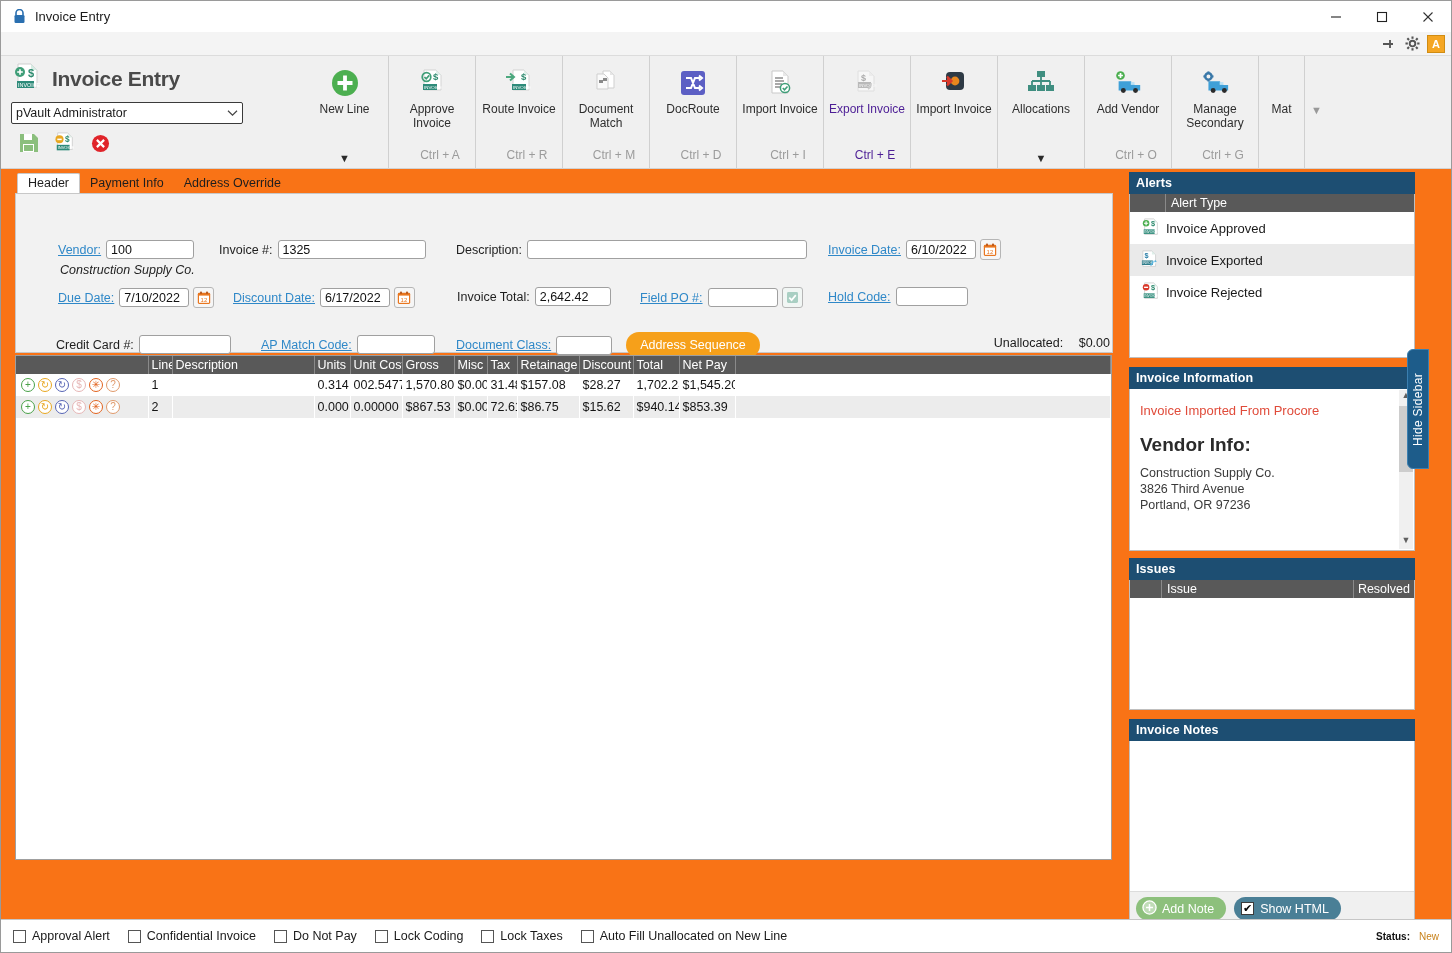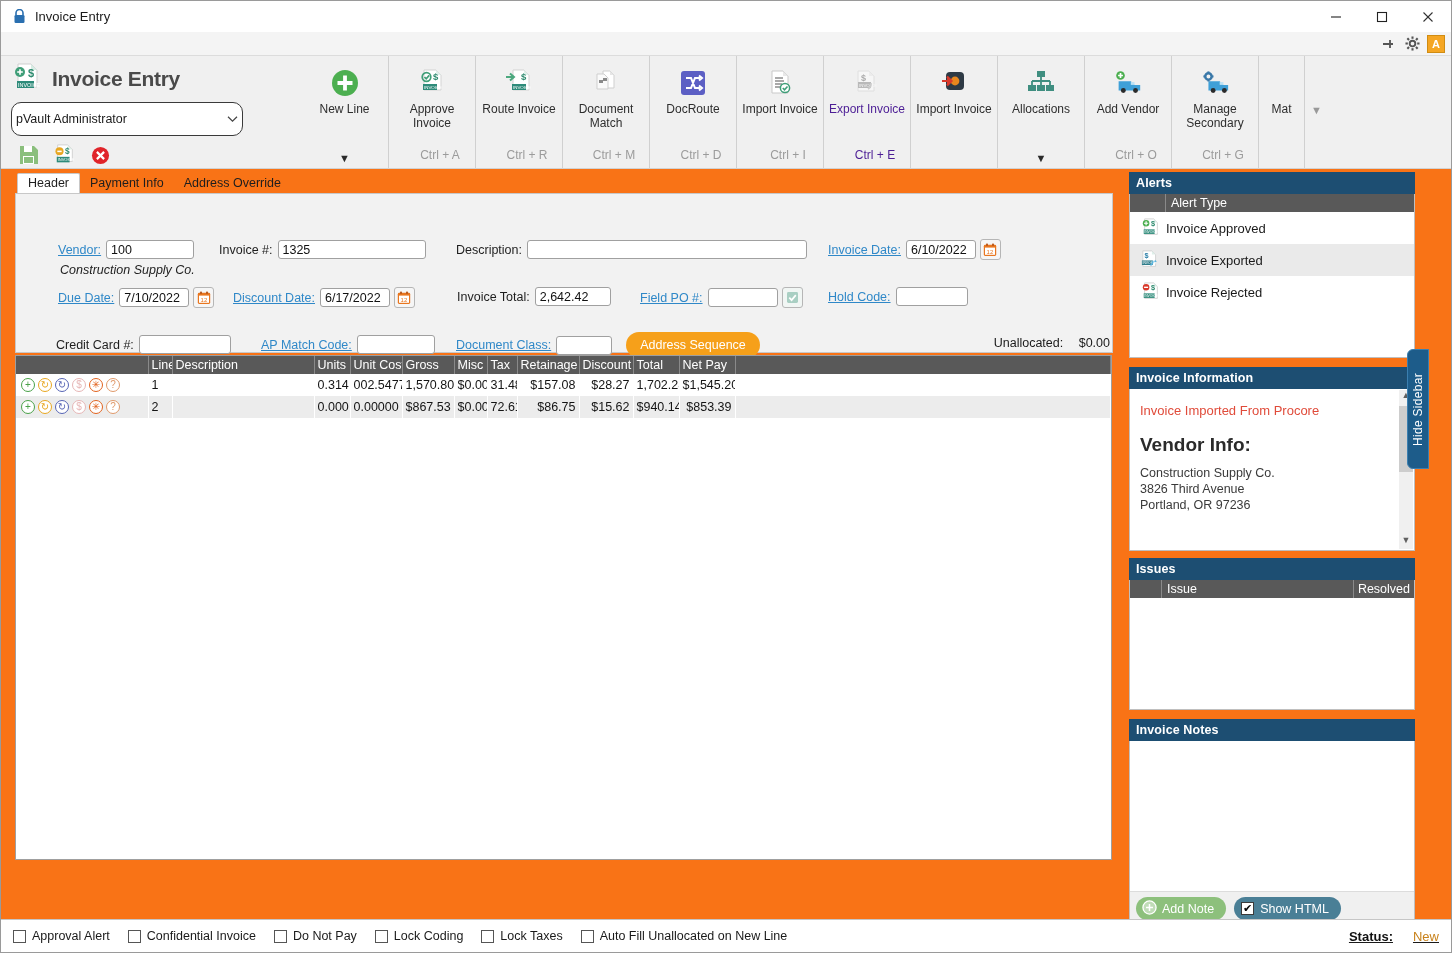--- a/index.html
+++ b/index.html
@@ -37,22 +37,22 @@
   
   .ribbon {
     height:113px; background:#f0f0f0; display:flex; align-items:stretch;
     border-bottom:1px solid #d2d2d2; position:relative;
   }
   .brand { width:300px; padding:6px 10px 0 10px; position:relative; }
   .brand-top { display:flex; align-items:center; gap:9px; }
   .brand-title { font-size:21px; font-weight:bold; color:#4a4a4a; letter-spacing:-0.3px; }
   .brand-select {
     margin-top:7px; width:232px; height:21px; background:#fff;
-    border:1px solid #3a3a3a; border-radius:10px; display:flex; align-items:center;
-    padding:16px 4px; font-size:12.5px; position:relative;
+    border:1px solid #3a3a3a; border-radius:2px; display:flex; align-items:center;
+    padding:10px 4px; font-size:12.5px; position:relative;
   }
   .brand-select .cv { flex:1; }
   .brand-icons { margin-top:8px; display:flex; gap:14px; align-items:center; padding-left:8px; }
 
   .rgroups { flex:1; display:flex; align-items:stretch; }
   .rbtn {
     width:87px; position:relative; display:flex; flex-direction:column;
     align-items:center; padding-top:10px; text-align:center;
     border-left:1px solid #d0d0d0;
   }
@@ -111,21 +111,21 @@
   table.grid thead th {
     background:#595959; color:#fff; font-weight:normal; text-align:left;
     height:18px; padding:0 3px; border-right:1px solid #8a8a8a;
     overflow:hidden; white-space:nowrap; font-size:12.5px;
   }
   table.grid tbody td {
     height:22px; padding:0 3px; border-right:1px solid transparent;
     white-space:nowrap; overflow:hidden; text-overflow:clip; color:#141414;
   }
   table.grid tbody tr.alt td { background:#ececec; }
-  td.num { text-align:right; }
+  td.num { text-align:left; }
   td.icons { padding:0; }
   .icobar { display:flex; align-items:center; gap:3px; padding-left:2px; }
   .cir { width:14px; height:14px; border-radius:50%; display:inline-flex; align-items:center; justify-content:center; font-size:10px; line-height:1; color:#fff; }
 
   
   .sidebar { width:302px; padding:3px 0 0 0; position:relative; }
   .panel { margin:0 14px 0 2px; }
   .phead {
     background:#1d4e72; color:#fff; font-weight:bold; font-size:12.5px;
     padding:4px 7px; letter-spacing:0.1px;
@@ -160,21 +160,21 @@
   }
   .hide-sidebar span { writing-mode:vertical-rl; transform:rotate(180deg); letter-spacing:0.3px; }
 
   
   .statusbar {
     position:absolute; left:0; right:0; bottom:0; height:33px; background:#fff;
     border-top:1px solid #c6c6c6; display:flex; align-items:center; padding:0 12px;
   }
   .scheck { display:flex; align-items:center; gap:6px; margin-right:18px; font-size:12.5px; color:#1a1a1a; }
   .sbox { width:13px; height:13px; border:1px solid #555; background:#fff; }
-  .status-right { margin-left:auto; display:flex; gap:20px; font-size:13px;text-decoration:underline; }
+  .status-right { margin-left:auto; display:flex; gap:9px; font-size:10px; }
   .status-right .sv { color:#c8821b; }
   .status-right .sl { font-weight:bold; color:#111; }
 </style>
 </head>
 <body>
 
 <div class="app">
 
   <div class="titlebar">
     <span class="lock">

